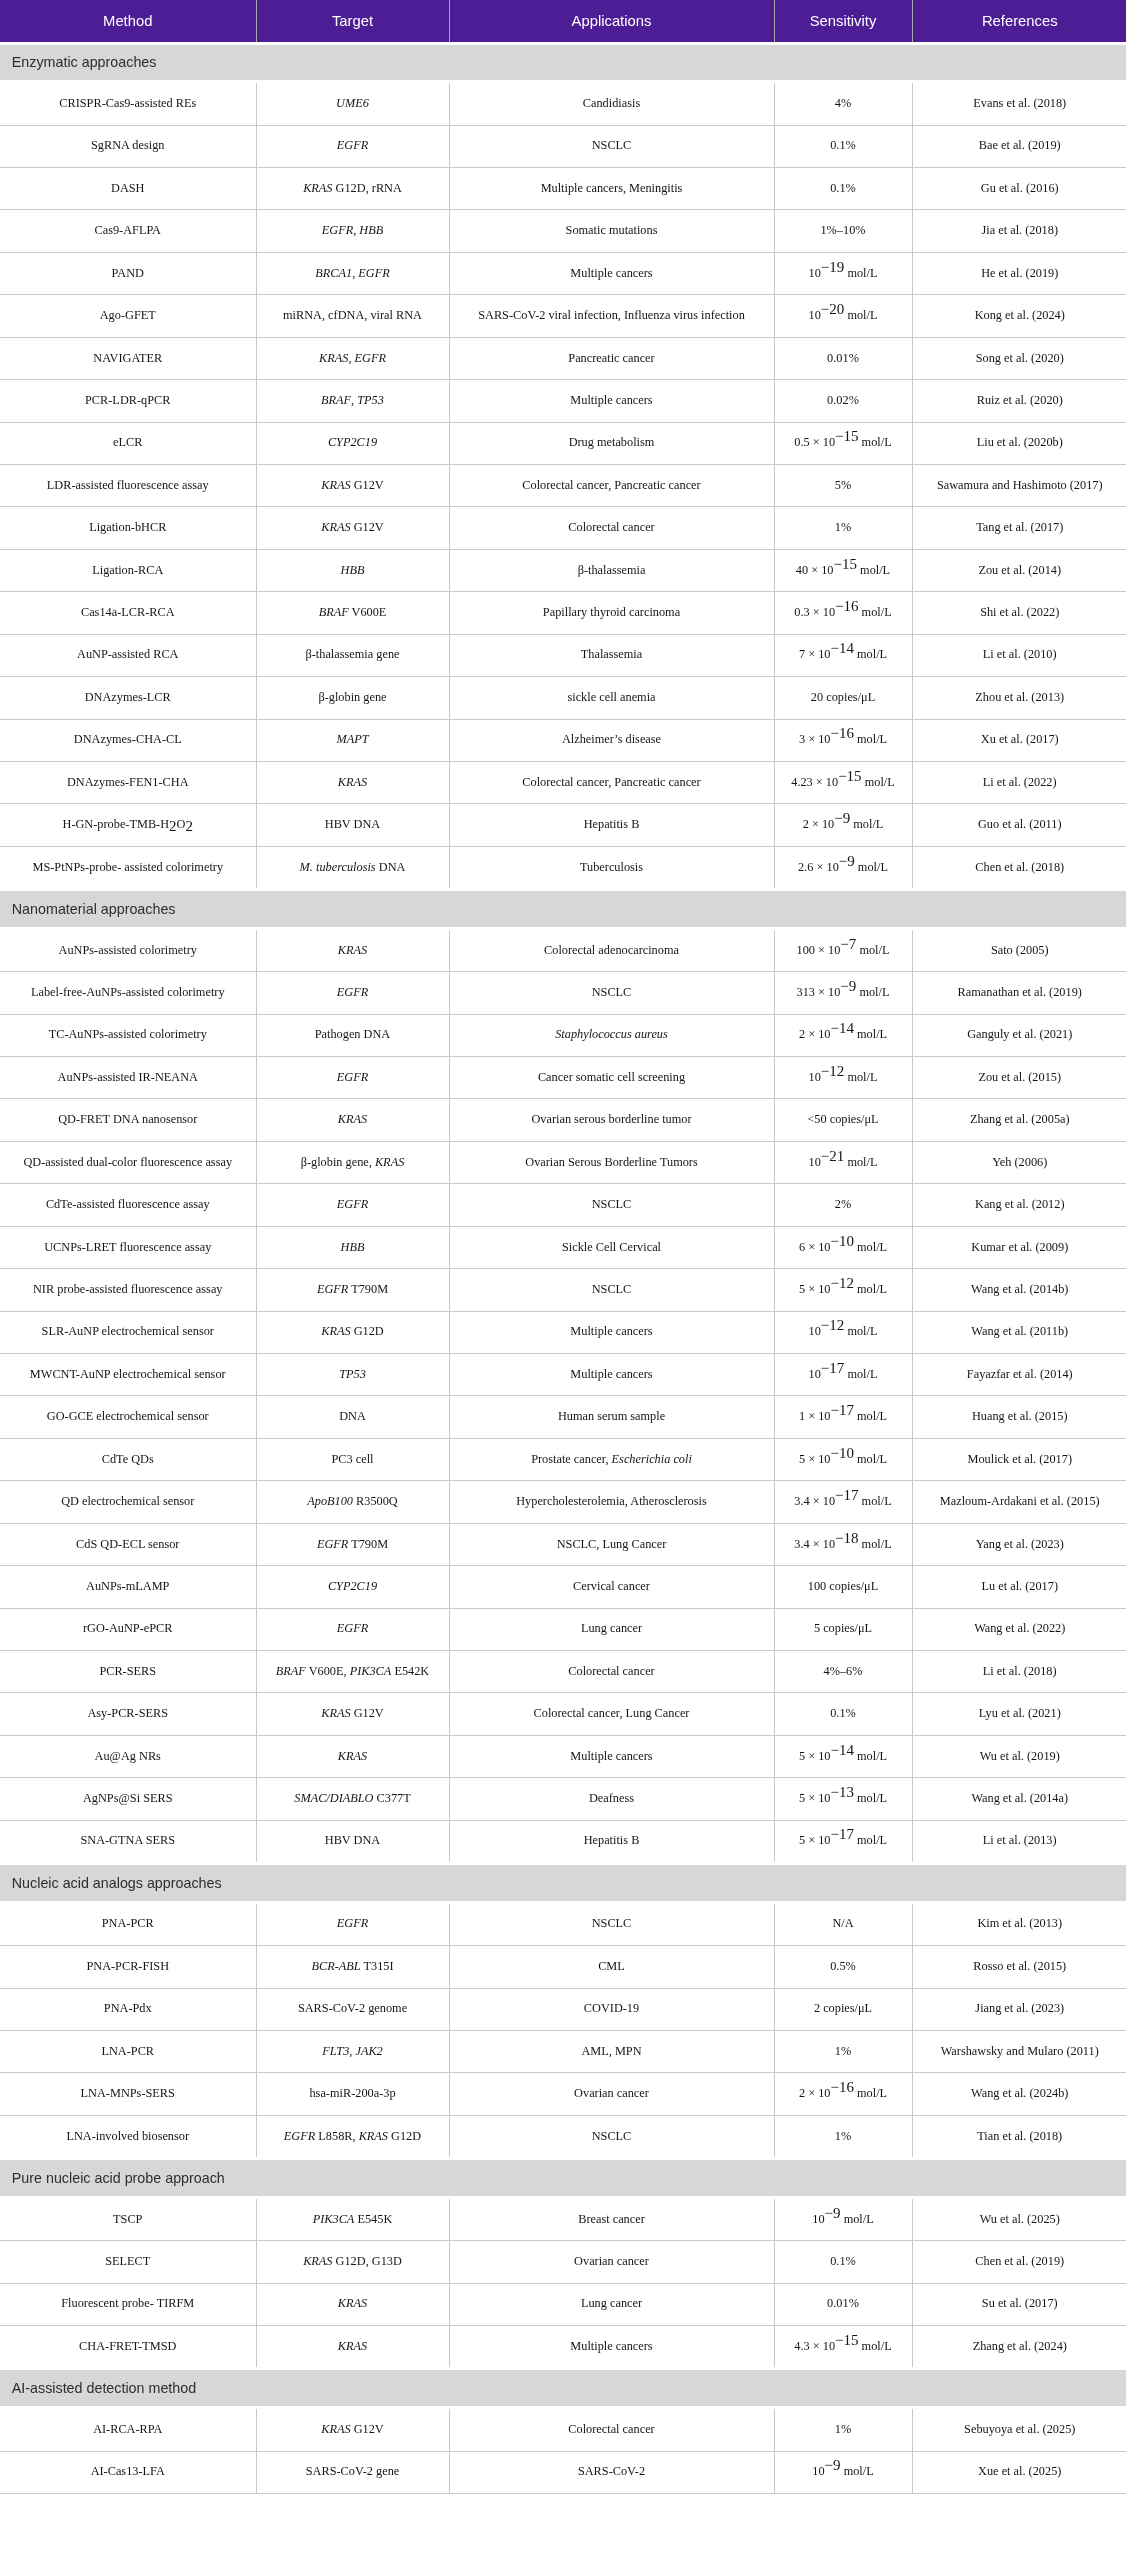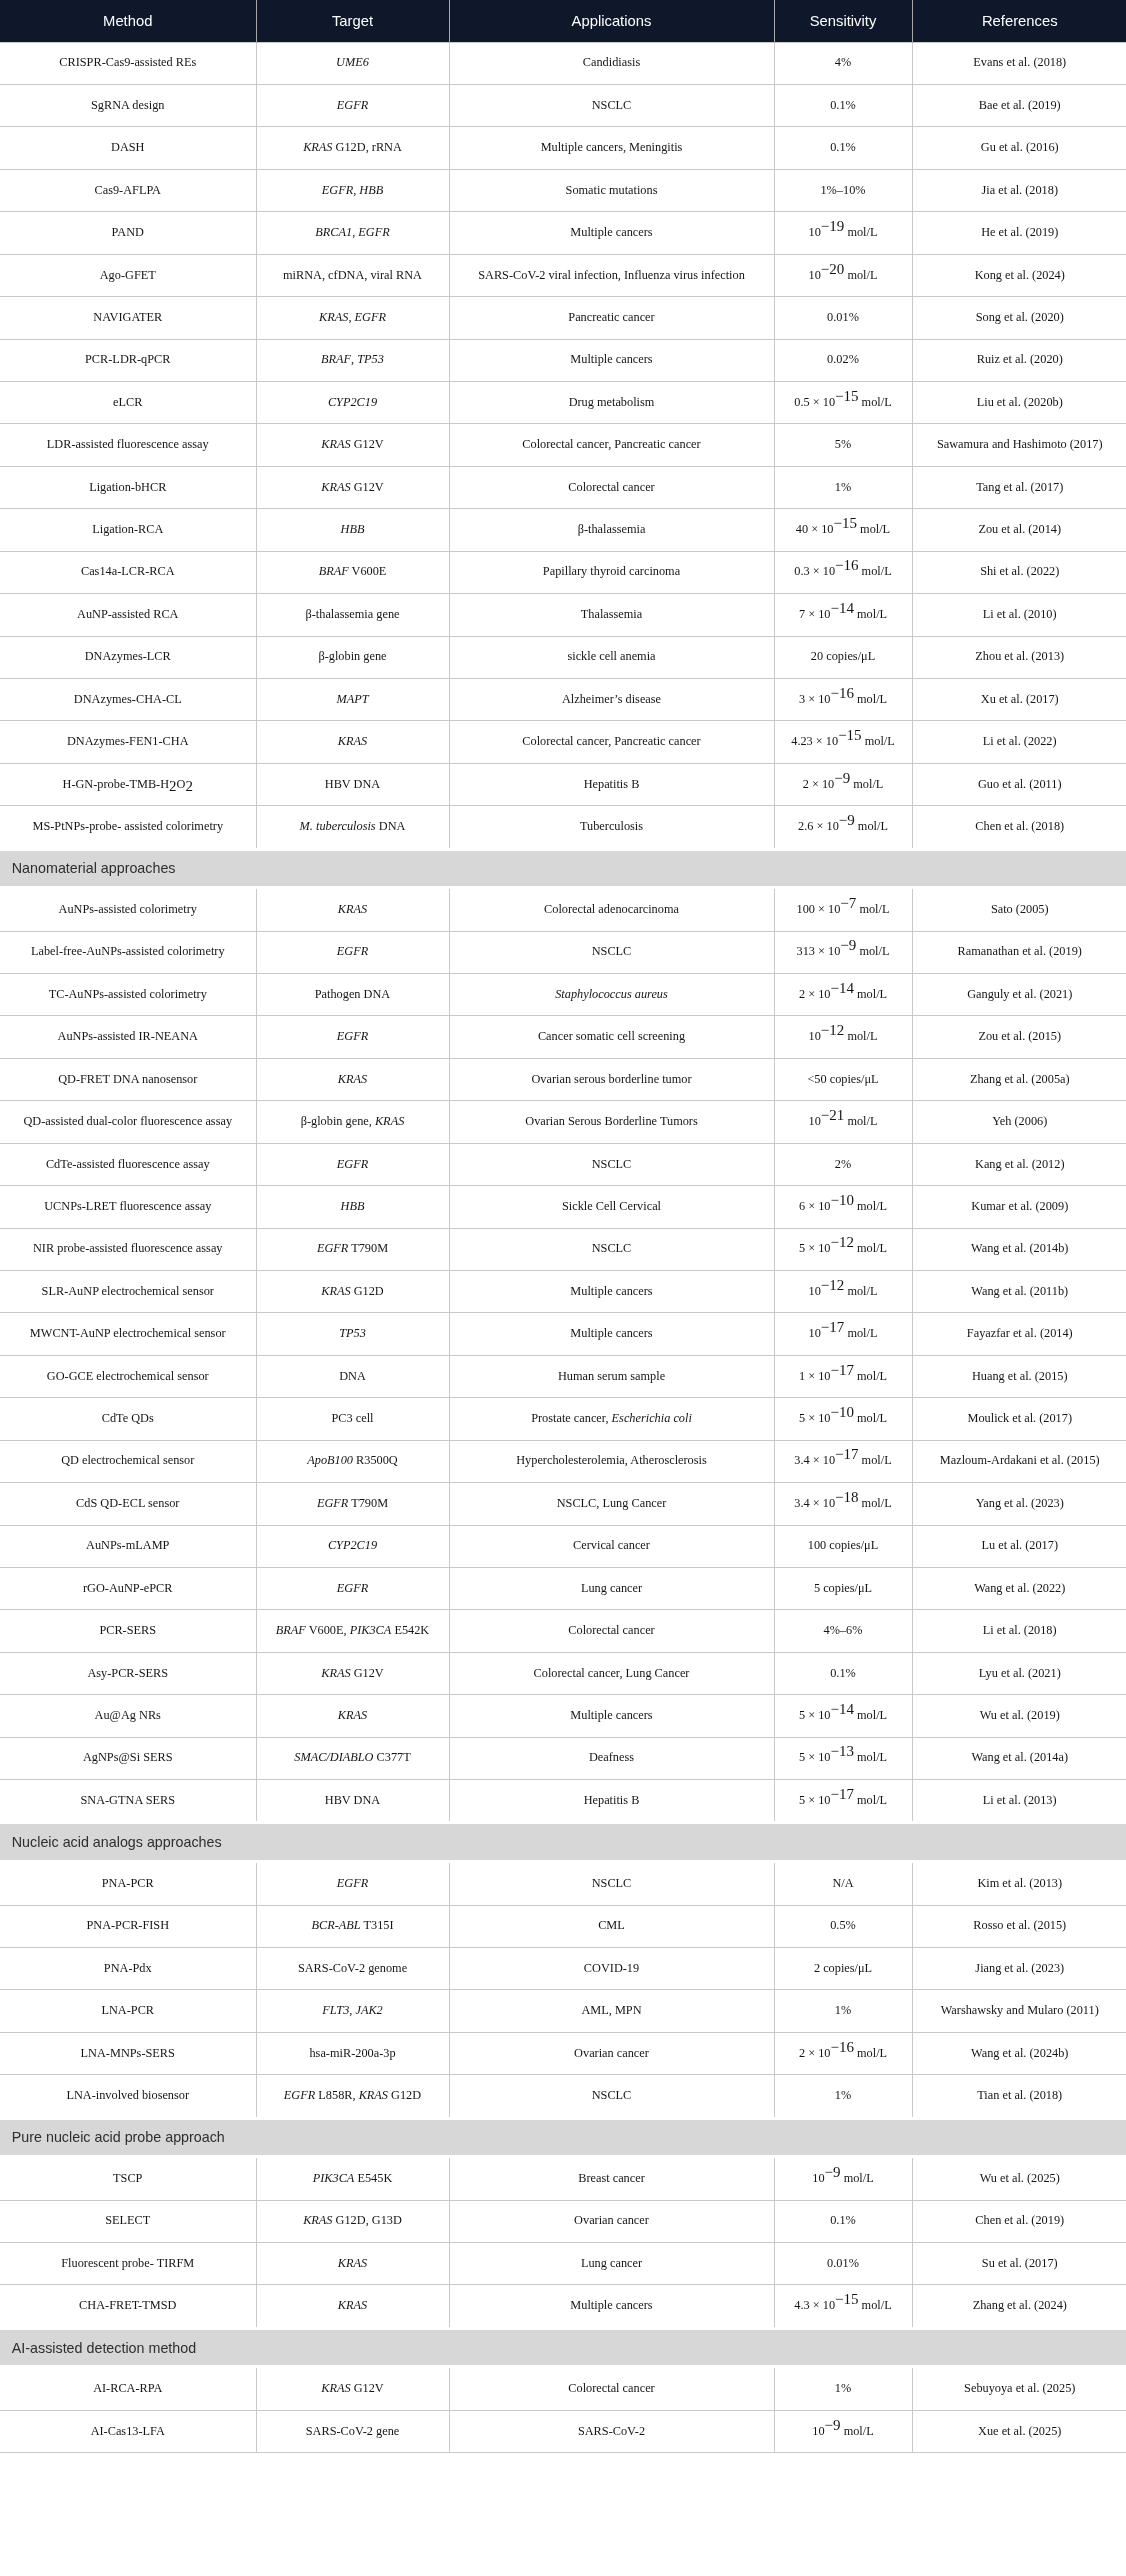--- a/index.html
+++ b/index.html
@@ -1,19 +1,19 @@
 <!DOCTYPE html>
 <html><head>
 <meta charset="utf-8">
 <style>
   html,body{margin:0;padding:0;background:#ffffff;}
   .wrap{width:1127px;margin:0 auto;background:#fff;}
   table.tbl{width:1127px;border-collapse:collapse;table-layout:fixed;border-bottom:1px solid #c9c9c9;}
   thead th{
-    background:#0f172a;color:#ffffff;
+    background:#4c1d95;color:#ffffff;
     font-family:"Liberation Sans",sans-serif;font-weight:400;font-size:14.8px;
     padding:12.8px 5.9px;text-align:center;border-left:1px solid #a8a8a8;
   }
   thead th:first-child{border-left:none;}
   tr.section td{
     background:#d7d7d7;color:#2e2e2e;
     font-family:"Liberation Sans",sans-serif;font-size:14.3px;
     text-align:left;padding:9.8px 11.8px;
     border-top:3px solid #ffffff;border-bottom:3px solid #ffffff;
   }
@@ -43,20 +43,23 @@
     <thead>
       <tr>
         <th>Method</th>
         <th>Target</th>
         <th>Applications</th>
         <th>Sensitivity</th>
         <th>References</th>
       </tr>
     </thead>
     <tbody>
+        <tr class="section">
+          <td colspan="5">Enzymatic approaches</td>
+        </tr>
         <tr>
           <td class="cell">CRISPR-Cas9-assisted REs</td>
           <td class="cell"><i>UME6</i></td>
           <td class="cell">Candidiasis</td>
           <td class="cell">4%</td>
           <td class="cell">Evans et al. (2018)</td>
         </tr>
         <tr>
           <td class="cell">SgRNA design</td>
           <td class="cell"><i>EGFR</i></td>

